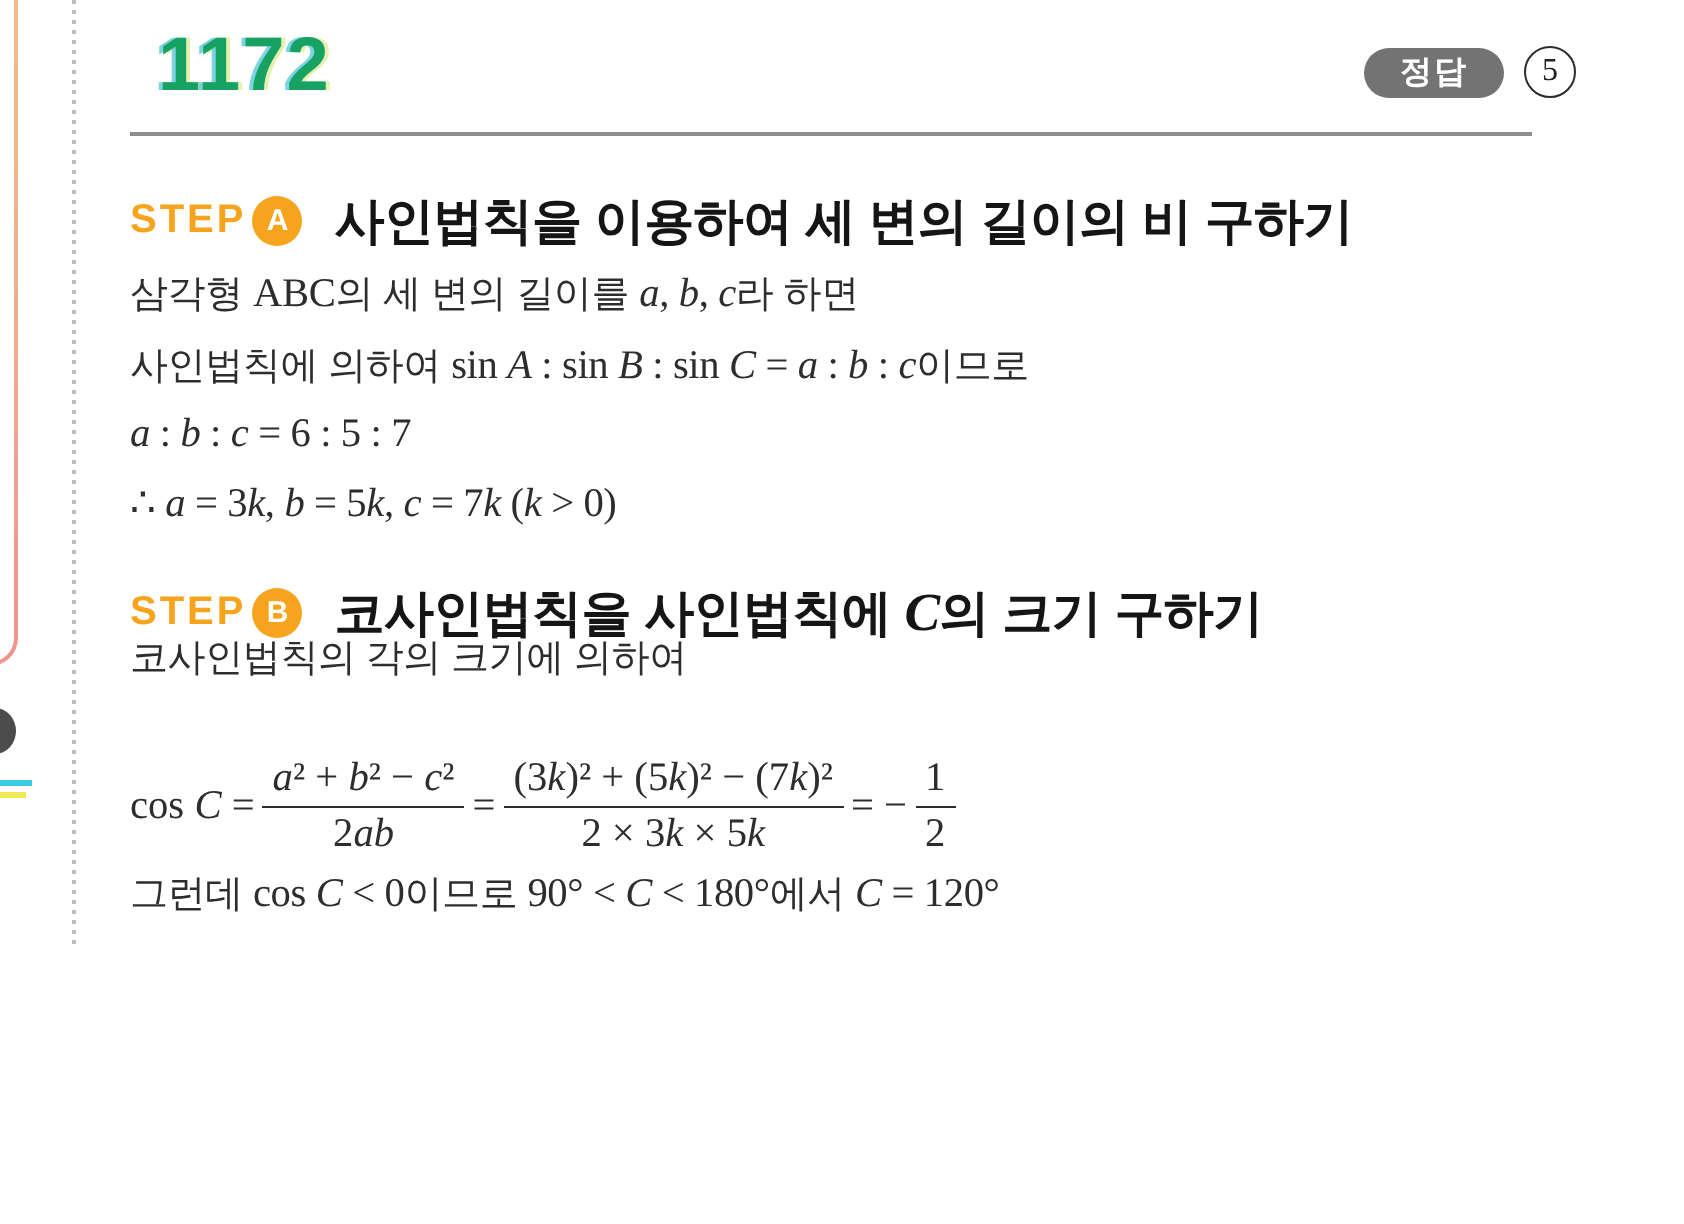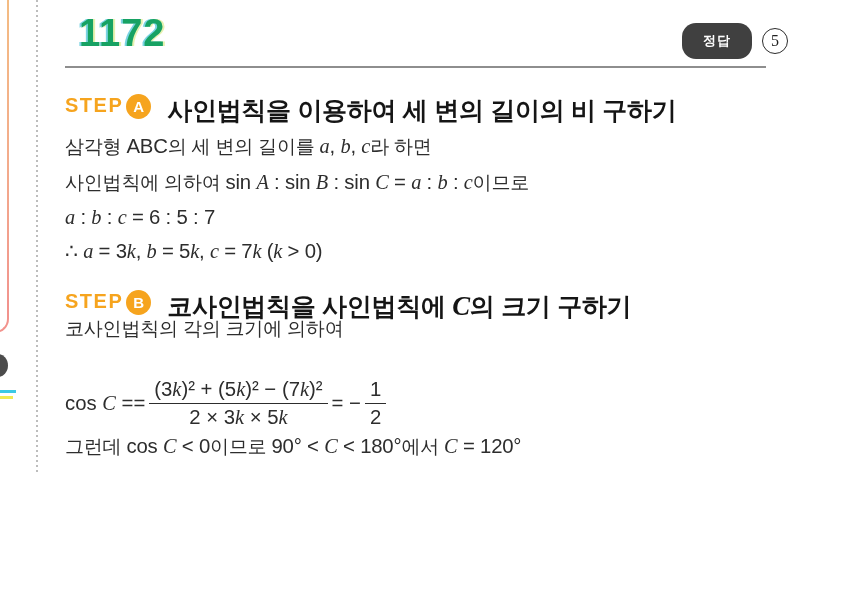--- a/index.html
+++ b/index.html
@@ -43,50 +43,50 @@
     color:#17a263;
     text-shadow:-2px 0 0 rgba(90,200,220,0.8), 2px 0 0 rgba(200,225,80,0.45);
   }
   .header-rule {
     position:absolute; left:65px; top:66px; width:701px; height:0;
     border-top:2px solid #8e8e8e;
   }
   .answer-area { position:absolute; left:682px; top:23px; display:flex; align-items:center; gap:10px; }
   .answer-badge {
     display:inline-flex; align-items:center; justify-content:center;
-    width:70px; height:36px; border-radius:14px;
-    background:#404040; color:#ffffff; font-size:13px; font-weight:bold;
+    width:70px; height:25px; border-radius:14px;
+    background:#737373; color:#ffffff; font-size:16px; font-weight:bold;
     letter-spacing:1px;
   }
   .answer-circle {
     display:inline-flex; align-items:center; justify-content:center;
     width:26px; height:26px; border-radius:50%;
     border:1.6px solid #2c2c2c; color:#222222;
     font-family:"Liberation Serif", serif; font-size:16px;
   }
 
   
   .row { position:absolute; left:65px; white-space:nowrap; }
 
-  .step-head { display:flex; }
+  .step-head { display:flex; align-items:center; }
   .step-word {
     color:#f6a41e; font-weight:bold; font-size:20px; letter-spacing:1.5px;
   }
   .step-circle {
     display:inline-flex; align-items:center; justify-content:center;
     width:25px; height:25px; border-radius:50%; background:#f6a41e;
     color:#ffffff; font-weight:bold; font-size:15px; margin-left:3px;
   }
   .step-title { font-weight:bold; font-size:25px; color:#151515; margin-left:16px; letter-spacing:-0.3px; }
   .step-title .seg-m, .step-title .seg-mi { font-weight:bold; }
 
   .math-line { font-size:19px; color:#2d2d2d; letter-spacing:-0.2px; }
 
   .seg-k  { font-family:"Liberation Sans", sans-serif; }
-  .seg-m  { font-family:Liberation Sans, sans-serif; font-size:1.07em; }
+  .seg-m  { font-family:Liberation Serif, serif; font-size:1.07em; }
   .seg-mi { font-family:"Liberation Serif", serif; font-style:italic; font-size:1.07em; }
 
   
   .formula { display:flex; align-items:center; font-size:19px; color:#2d2d2d; }
   .fpart { display:inline-block; }
   .frac { display:inline-flex; flex-direction:column; align-items:center; margin:0 4px; }
   .frac .num { padding:0 5px 2px 5px; border-bottom:1.6px solid #2d2d2d; text-align:center; }
   .frac .den { padding:2px 5px 0 5px; text-align:center; }
 </style>
 </head>
@@ -130,20 +130,24 @@
     <span class="step-circle">
       <span>B</span>
     </span>
     <span class="step-title"><span class="seg-k">코사인법칙을 사인법칙에 </span><span class="seg-mi">C</span><span class="seg-k">의 크기 구하기</span></span>
   </div>
 
   <div class="row math-line" style="top:316px"><span class="seg-k">코사인법칙의 각의 크기에 의하여</span></div>
 
   <div class="row formula" style="top:378px">
     <span class="fpart"><span class="seg-m">cos </span><span class="seg-mi">C</span><span class="seg-m"> = </span></span>
+    <span class="frac">
+      <span class="num"><span class="seg-mi">a</span><span class="seg-m">² + </span><span class="seg-mi">b</span><span class="seg-m">² − </span><span class="seg-mi">c</span><span class="seg-m">²</span></span>
+      <span class="den"><span class="seg-m">2</span><span class="seg-mi">ab</span></span>
+    </span>
     <span class="fpart"><span class="seg-m"> = </span></span>
     <span class="frac">
       <span class="num"><span class="seg-m">(3</span><span class="seg-mi">k</span><span class="seg-m">)² + (5</span><span class="seg-mi">k</span><span class="seg-m">)² − (7</span><span class="seg-mi">k</span><span class="seg-m">)²</span></span>
       <span class="den"><span class="seg-m">2 × 3</span><span class="seg-mi">k</span><span class="seg-m"> × 5</span><span class="seg-mi">k</span></span>
     </span>
     <span class="fpart"><span class="seg-m"> = −</span></span>
     <span class="frac">
       <span class="num"><span class="seg-m">1</span></span>
       <span class="den"><span class="seg-m">2</span></span>
     </span>

